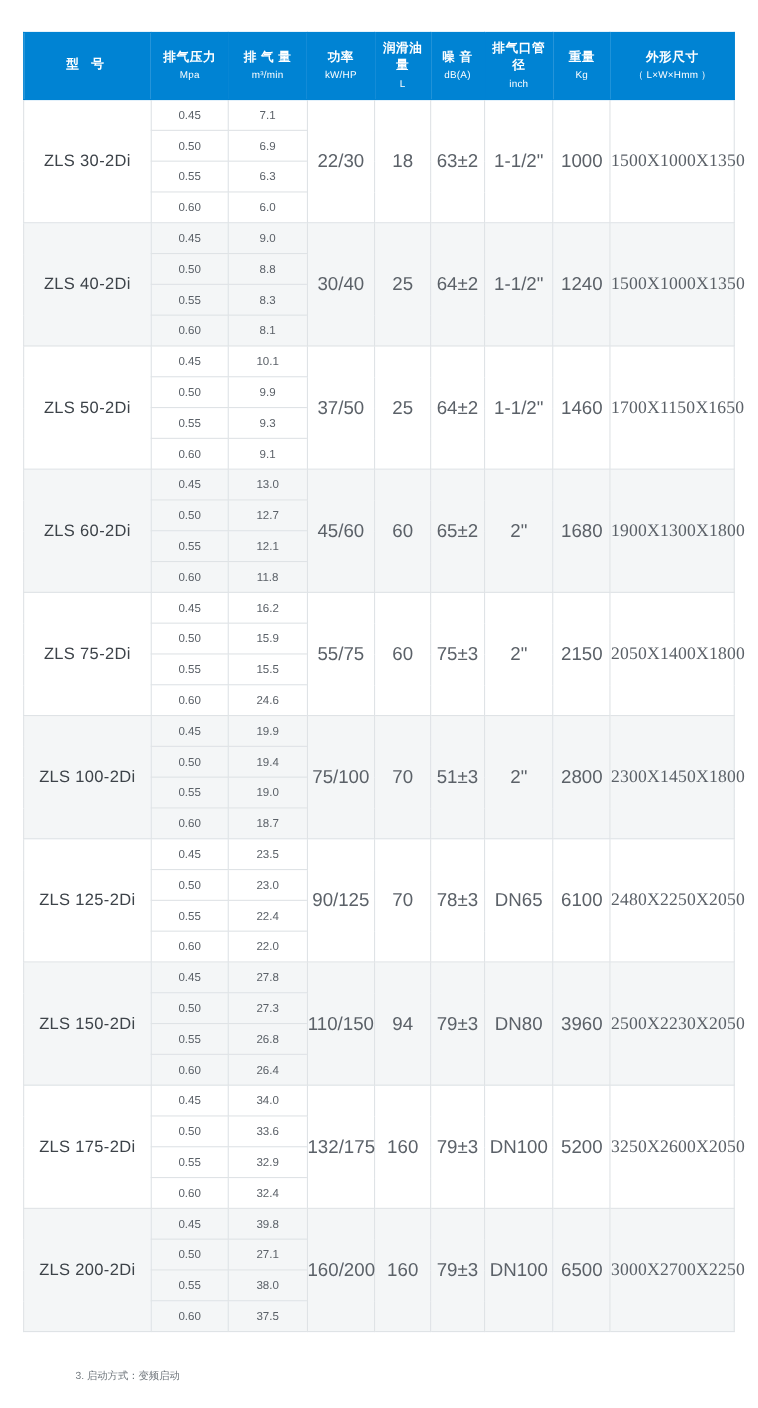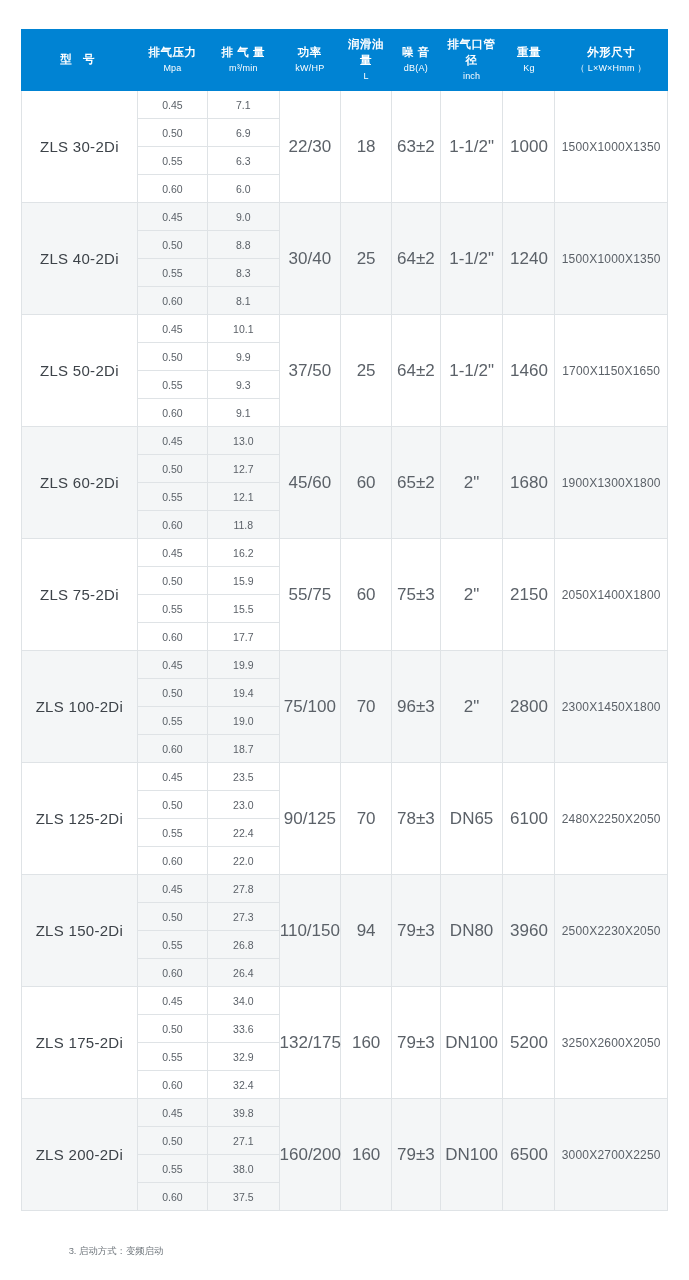--- a/index.html
+++ b/index.html
@@ -74,22 +74,23 @@
   td.model {
     font-size: 15px;
     color: #3d4349;
     letter-spacing: 0.3px;
   }
   td.big {
     font-size: 17px;
     color: #5b6168;
   }
   td.dim {
-    font-size: 12px;
+    font-size: 16px;
     letter-spacing: 0.2px;
+    font-family: Liberation Serif, serif;
   }
   td.press, td.flow {
     font-size: 10.5px;
   }
 
   .notes {
     margin: 13px 0 0 0;
     padding: 0 0 0 16px;
     font-size: 9.4px;
     color: #6f767c;
@@ -269,29 +270,29 @@
         <tr>
           <td class="press">0.50</td>
           <td class="flow">15.9</td>
         </tr>
         <tr>
           <td class="press">0.55</td>
           <td class="flow">15.5</td>
         </tr>
         <tr>
           <td class="press">0.60</td>
-          <td class="flow">17.7</td>
+          <td class="flow">24.6</td>
         </tr>
         <tr class="alt">
           <td class="model" rowspan="4">ZLS 100-2Di</td>
           <td class="press">0.45</td>
           <td class="flow">19.9</td>
           <td class="big" rowspan="4">75/100</td>
           <td class="big" rowspan="4">70</td>
-          <td class="big" rowspan="4">96±3</td>
+          <td class="big" rowspan="4">51±3</td>
           <td class="big" rowspan="4">2"</td>
           <td class="big" rowspan="4">2800</td>
           <td class="dim" rowspan="4">2300X1450X1800</td>
         </tr>
         <tr class="alt">
           <td class="press">0.50</td>
           <td class="flow">19.4</td>
         </tr>
         <tr class="alt">
           <td class="press">0.55</td>

